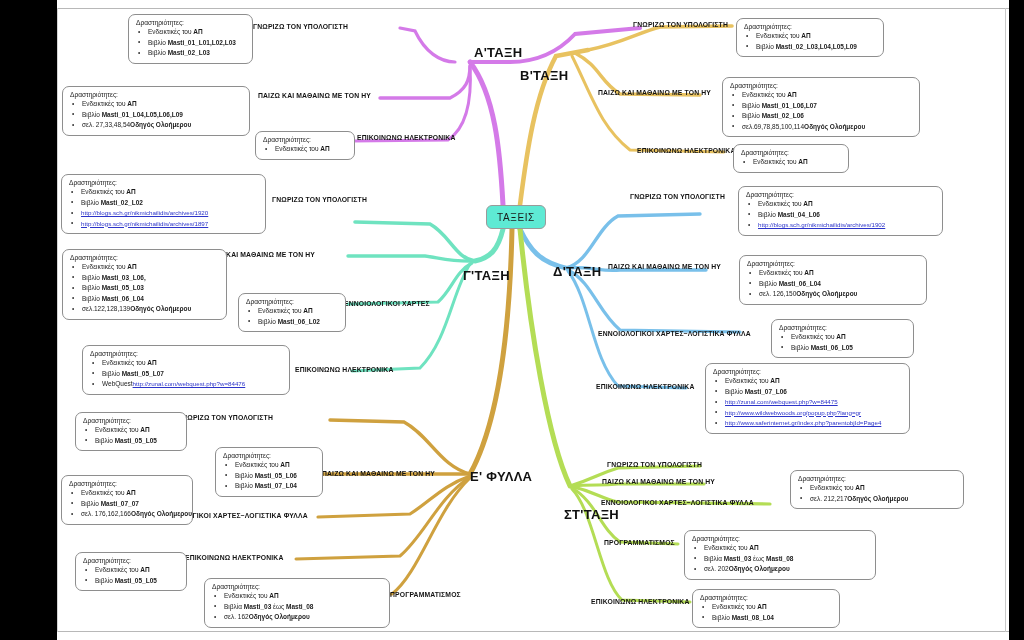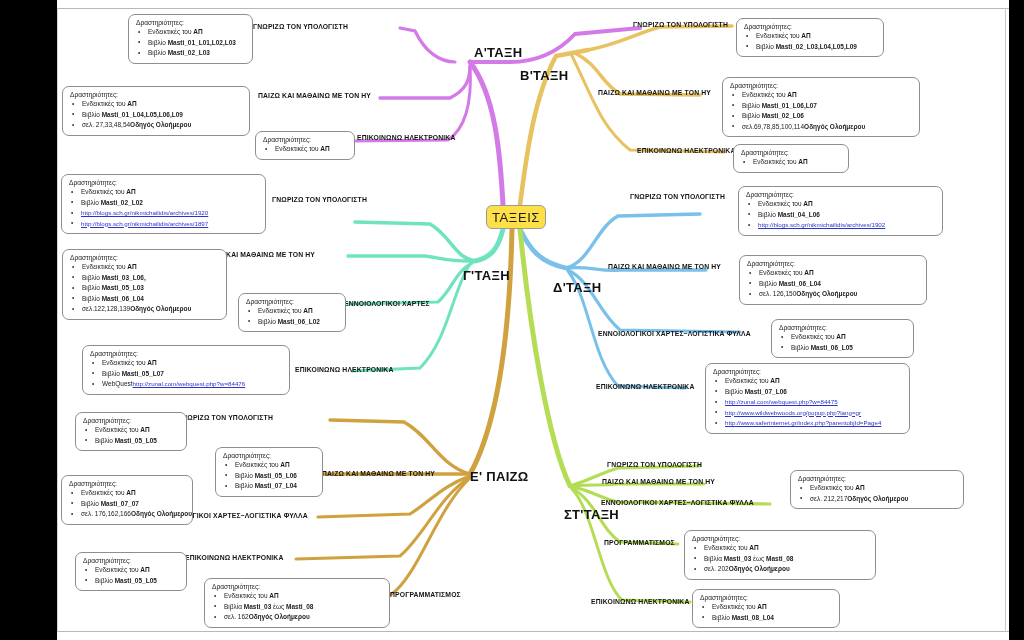--- a/index.html
+++ b/index.html
@@ -16,23 +16,23 @@
   #page .frame-top { position:absolute; left:0; top:8px; width:952px; height:1px; background:#b8b8b8; }
   #page .frame-bottom { position:absolute; left:0; bottom:8px; width:952px; height:1px; background:#b8b8b8; }
   #page .frame-right { position:absolute; right:3px; top:8px; width:1px; height:624px; background:#c9c9c9; }
   #page .frame-left { position:absolute; left:0px; top:8px; width:1px; height:624px; background:#d4d4d4; }
 
   svg#wires { position:absolute; left:0; top:0; width:1024px; height:640px; }
 
   
   .root-node {
     position:absolute; left:486px; top:205px; width:60px; height:24px;
-    border:1px solid #9a9a9a; border-radius:6px; background:#fde047;
+    border:1px solid #9a9a9a; border-radius:6px; background:#5eead4;
     display:flex; align-items:center; justify-content:center;
-    font-size:13px; letter-spacing:.6px; color:#1a1a1a;
+    font-size:10px; letter-spacing:.6px; color:#1a1a1a;
   }
 
   
   .class-label {
     position:absolute; font-size:13px; font-weight:700; color:#111;
     letter-spacing:.3px; white-space:nowrap; background:transparent;
   }
 
   
   .topic-label {
@@ -111,22 +111,22 @@
     </g>
   </svg>
 
   <div class="root-node">
     <span>ΤΑΞΕΙΣ</span>
   </div>
 
   <div class="class-label" style="left:474px; top:45px;">Α'ΤΑΞΗ</div>
   <div class="class-label" style="left:520px; top:68px;">Β'ΤΑΞΗ</div>
   <div class="class-label" style="left:463px; top:268px;">Γ'ΤΑΞΗ</div>
-  <div class="class-label" style="left:553px; top:280px;">Δ'ΤΑΞΗ</div>
-  <div class="class-label" style="left:470px; top:469px;">Ε' ΠΑΙΖΩ</div>
+  <div class="class-label" style="left:553px; top:264px;">Δ'ΤΑΞΗ</div>
+  <div class="class-label" style="left:470px; top:469px;">Ε' ΦΥΛΛΑ</div>
   <div class="class-label" style="left:564px; top:507px;">ΣΤ'ΤΑΞΗ</div>
 
   <div class="topic-label" style="left:253px; top:23px;">ΓΝΩΡΙΖΩ ΤΟΝ ΥΠΟΛΟΓΙΣΤΗ</div>
   <div class="topic-label" style="left:258px; top:92px;">ΠΑΙΖΩ ΚΑΙ ΜΑΘΑΙΝΩ ΜΕ ΤΟΝ ΗΥ</div>
   <div class="topic-label" style="left:357px; top:134px;">ΕΠΙΚΟΙΝΩΝΩ ΗΛΕΚΤΡΟΝΙΚΑ</div>
 
   <div class="topic-label" style="left:633px; top:21px;">ΓΝΩΡΙΖΩ ΤΟΝ ΥΠΟΛΟΓΙΣΤΗ</div>
   <div class="topic-label" style="left:598px; top:89px;">ΠΑΙΖΩ ΚΑΙ ΜΑΘΑΙΝΩ ΜΕ ΤΟΝ ΗΥ</div>
   <div class="topic-label" style="left:637px; top:147px;">ΕΠΙΚΟΙΝΩΝΩ ΗΛΕΚΤΡΟΝΙΚΑ</div>
 

